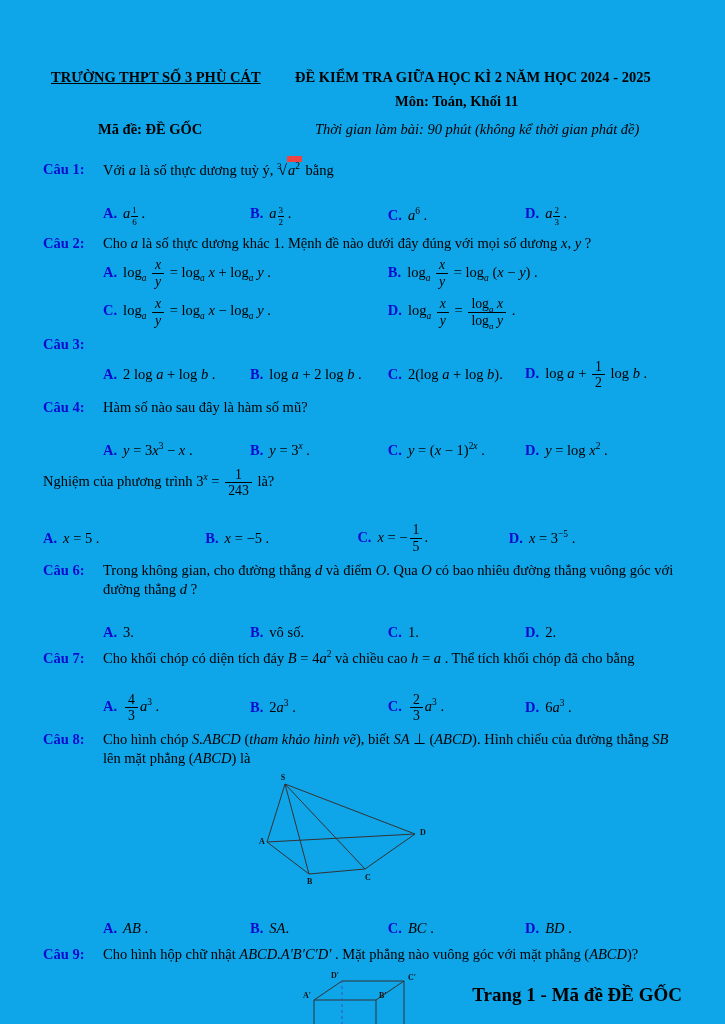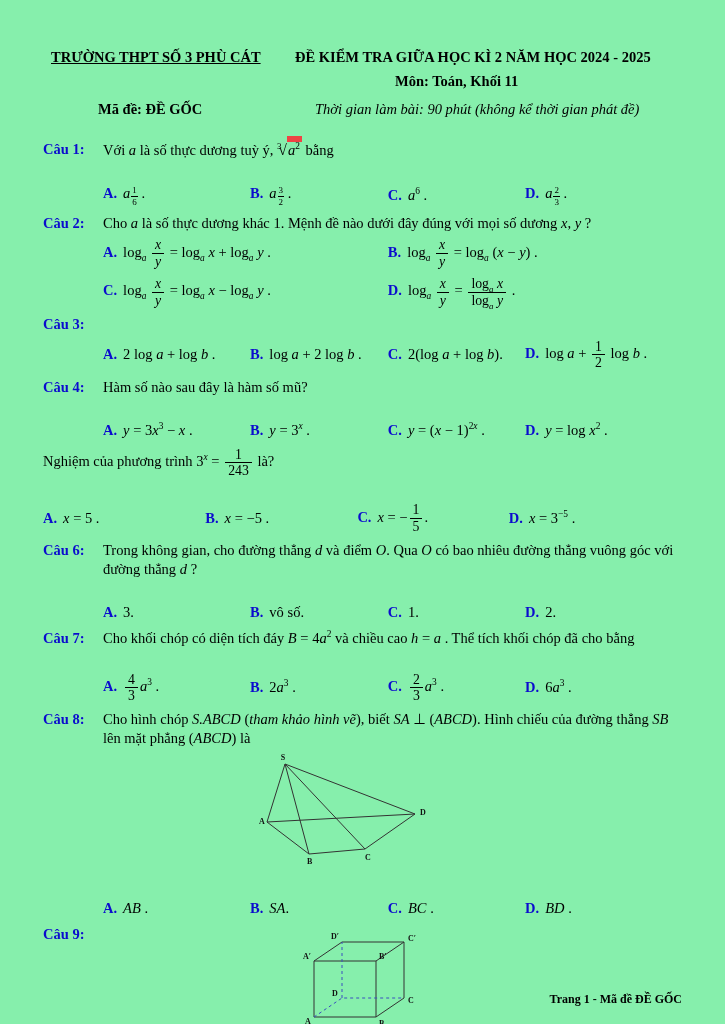--- a/index.html
+++ b/index.html
@@ -1,20 +1,20 @@
 <!DOCTYPE html>
 <html style="--accent: #0b0bce;"><head>
 <meta charset="utf-8">
 <style>
   * { margin:0; padding:0; box-sizing:border-box; }
   html,body { background:#e8e8e8; }
   .page {
-    width:725px; height:1024px; margin:0 auto; background:#86efac;
+    width:725px; height:1024px; margin:0 auto; background:#0ea5e9;
     font-family:"Liberation Serif", serif; font-size:14.5px; color:#000;
-    padding:42px 43px 18px 43px; position:relative; overflow:hidden; line-height:1.3;
+    padding:62px 43px 18px 43px; position:relative; overflow:hidden; line-height:1.3;
   }
   .blue { color:var(--accent,#0b0bce); }
   
   .hdr { position:relative; height:96px; margin-bottom:2px; }
   .hdr .school { position:absolute; left:8px; top:6px; font-weight:bold; text-decoration:underline; white-space:nowrap; }
   .hdr .title  { position:absolute; left:252px; top:6px; font-weight:bold; white-space:nowrap; }
   .hdr .subject{ position:absolute; left:352px; top:30px; font-weight:bold; white-space:nowrap; }
   .hdr .code   { position:absolute; left:55px; top:58px; font-weight:bold; white-space:nowrap; }
   .hdr .time   { position:absolute; left:272px; top:58px; font-style:italic; white-space:nowrap; }
   .part-head { font-weight:bold; font-style:italic; margin-bottom:6px; }
@@ -40,21 +40,21 @@
   .root { white-space:nowrap; }
   .ridx { font-size:9px; vertical-align:6px; margin-right:-3px; }
   .rsym { font-size:1.05em; }
   .rbar { border-top:6px solid #ef4444; padding:0 2px 0 1px; }
   
   .fig { margin:4px 0 6px 150px; }
   .fig svg text { font-family:"Liberation Serif", serif; font-size:8px; font-weight:bold; fill:#111; }
   .solid { stroke:#333; stroke-width:1; fill:none; }
   .dash  { stroke:#3b4ec0; stroke-width:1; fill:none; stroke-dasharray:3,3; }
   
-  .footer { position:absolute; right:43px; bottom:16px; font-weight:bold; font-size:12px; }
+  .footer { position:absolute; right:43px; bottom:16px; font-weight:bold; font-size:19px; }
 </style>
 </head>
 <body>
 
 <div class="page">
 
   <div class="hdr">
     <div class="school">TRƯỜNG THPT SỐ 3 PHÙ CÁT</div>
     <div class="title">ĐỀ KIỂM TRA GIỮA HỌC KÌ 2 NĂM HỌC 2024 - 2025</div>
     <div class="subject">Môn: Toán, Khối 11</div>
@@ -214,20 +214,21 @@
         <div class="opt"><span class="olt blue">B.</span><span class="otx"><i>SA</i>.</span></div>
         <div class="opt"><span class="olt blue">C.</span><span class="otx"><i>BC</i> .</span></div>
         <div class="opt"><span class="olt blue">D.</span><span class="otx"><i>BD</i> .</span></div>
       </div>
     </div>
   </section>
 
   <section class="q">
     <div class="qlabel blue">Câu 9:</div>
     <div class="qbody">
+      <div class="qtext">Cho hình hộp chữ nhật <i>ABCD.A′B′C′D′</i> . Mặt phẳng nào vuông góc với mặt phẳng (<i>ABCD</i>)?</div>
       <div class="fig" style="margin-left:195px;">
         <svg width="135" height="102" viewBox="0 0 135 102">
           <path class="solid" d="M16,32 L78,32 L78,88 L16,88 Z"></path>
           <path class="solid" d="M16,32 L44,13 L106,13 L78,32"></path>
           <path class="solid" d="M106,13 L106,69 L78,88"></path>
           <path class="dash" d="M16,88 L44,69 L106,69"></path>
           <path class="dash" d="M44,69 L44,13"></path>
           <text x="7" y="95">A</text>
           <text x="81" y="97">B</text>
           <text x="110" y="74">C</text>

